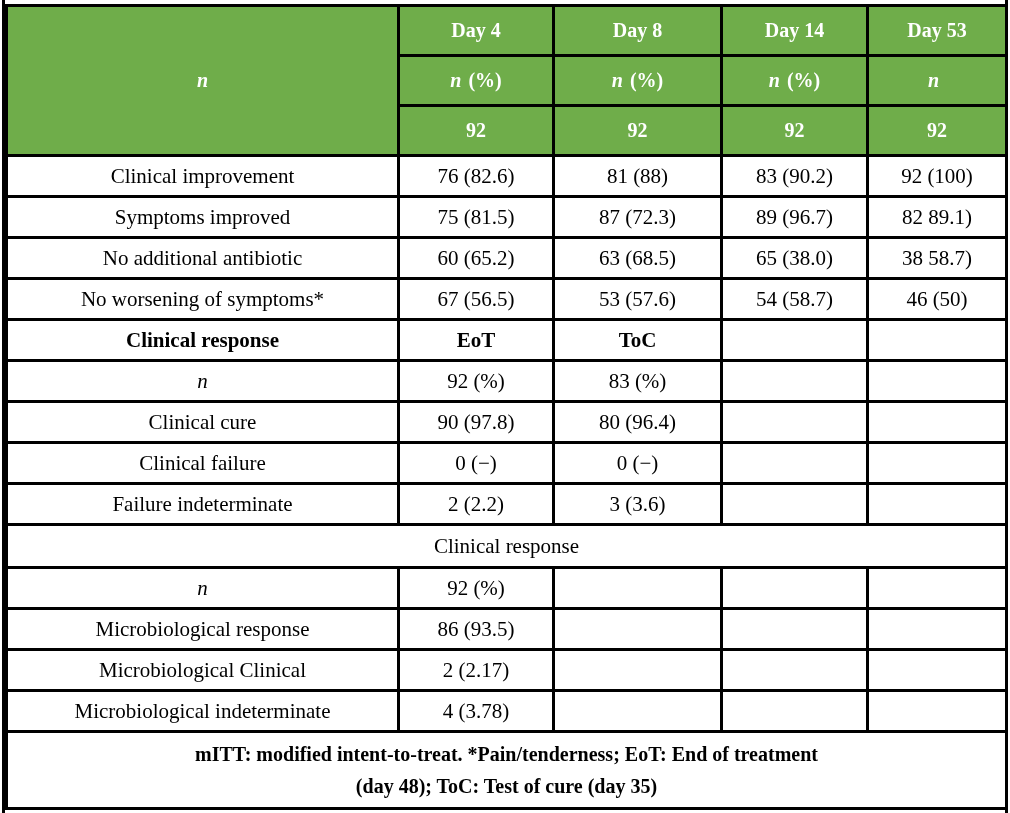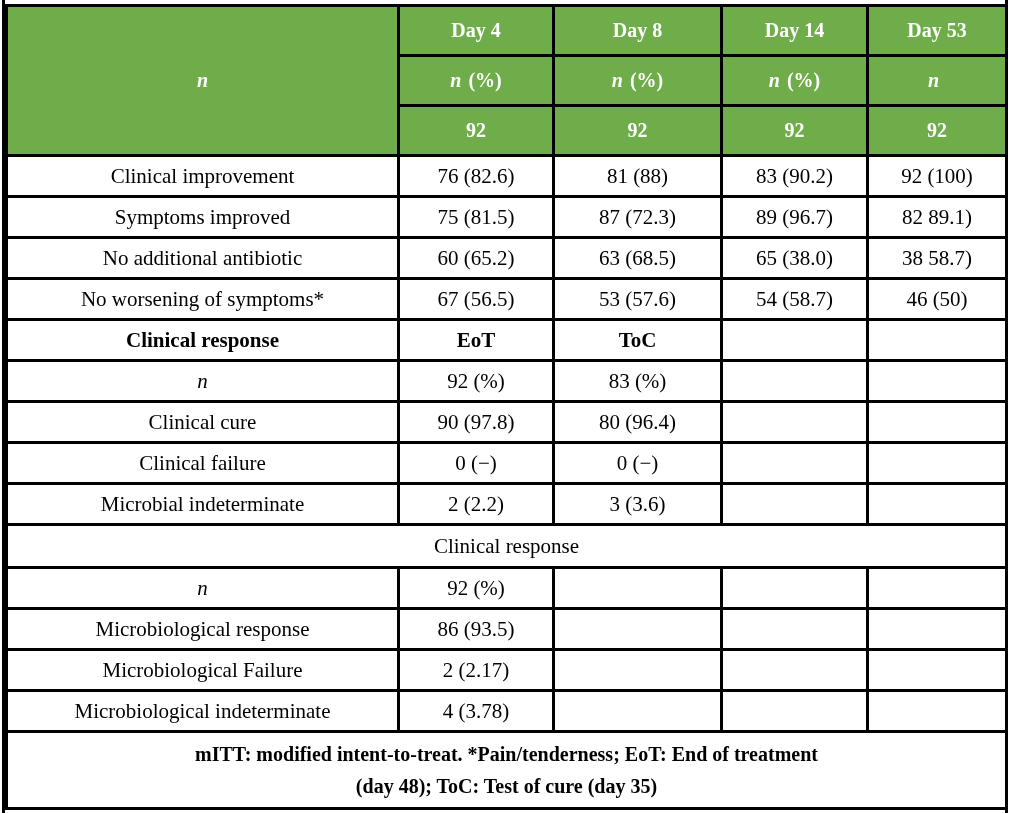--- a/index.html
+++ b/index.html
@@ -148,21 +148,21 @@
           <td></td>
         </tr>
         <tr class="body-row">
           <td>Clinical failure</td>
           <td>0 (−)</td>
           <td>0 (−)</td>
           <td></td>
           <td></td>
         </tr>
         <tr class="body-row">
-          <td>Microbial indeterminate</td>
+          <td>Failure indeterminate</td>
           <td>2 (2.2)</td>
           <td>3 (3.6)</td>
           <td></td>
           <td></td>
         </tr>
 
         <tr>
           <td colspan="5" class="section-span">Clinical response</td>
         </tr>
 
@@ -174,21 +174,21 @@
           <td></td>
         </tr>
         <tr class="body-row">
           <td>Microbiological response</td>
           <td>86 (93.5)</td>
           <td></td>
           <td></td>
           <td></td>
         </tr>
         <tr class="body-row">
-          <td>Microbiological Failure</td>
+          <td>Microbiological Clinical</td>
           <td>2 (2.17)</td>
           <td></td>
           <td></td>
           <td></td>
         </tr>
         <tr class="body-row">
           <td>Microbiological indeterminate</td>
           <td>4 (3.78)</td>
           <td></td>
           <td></td>

